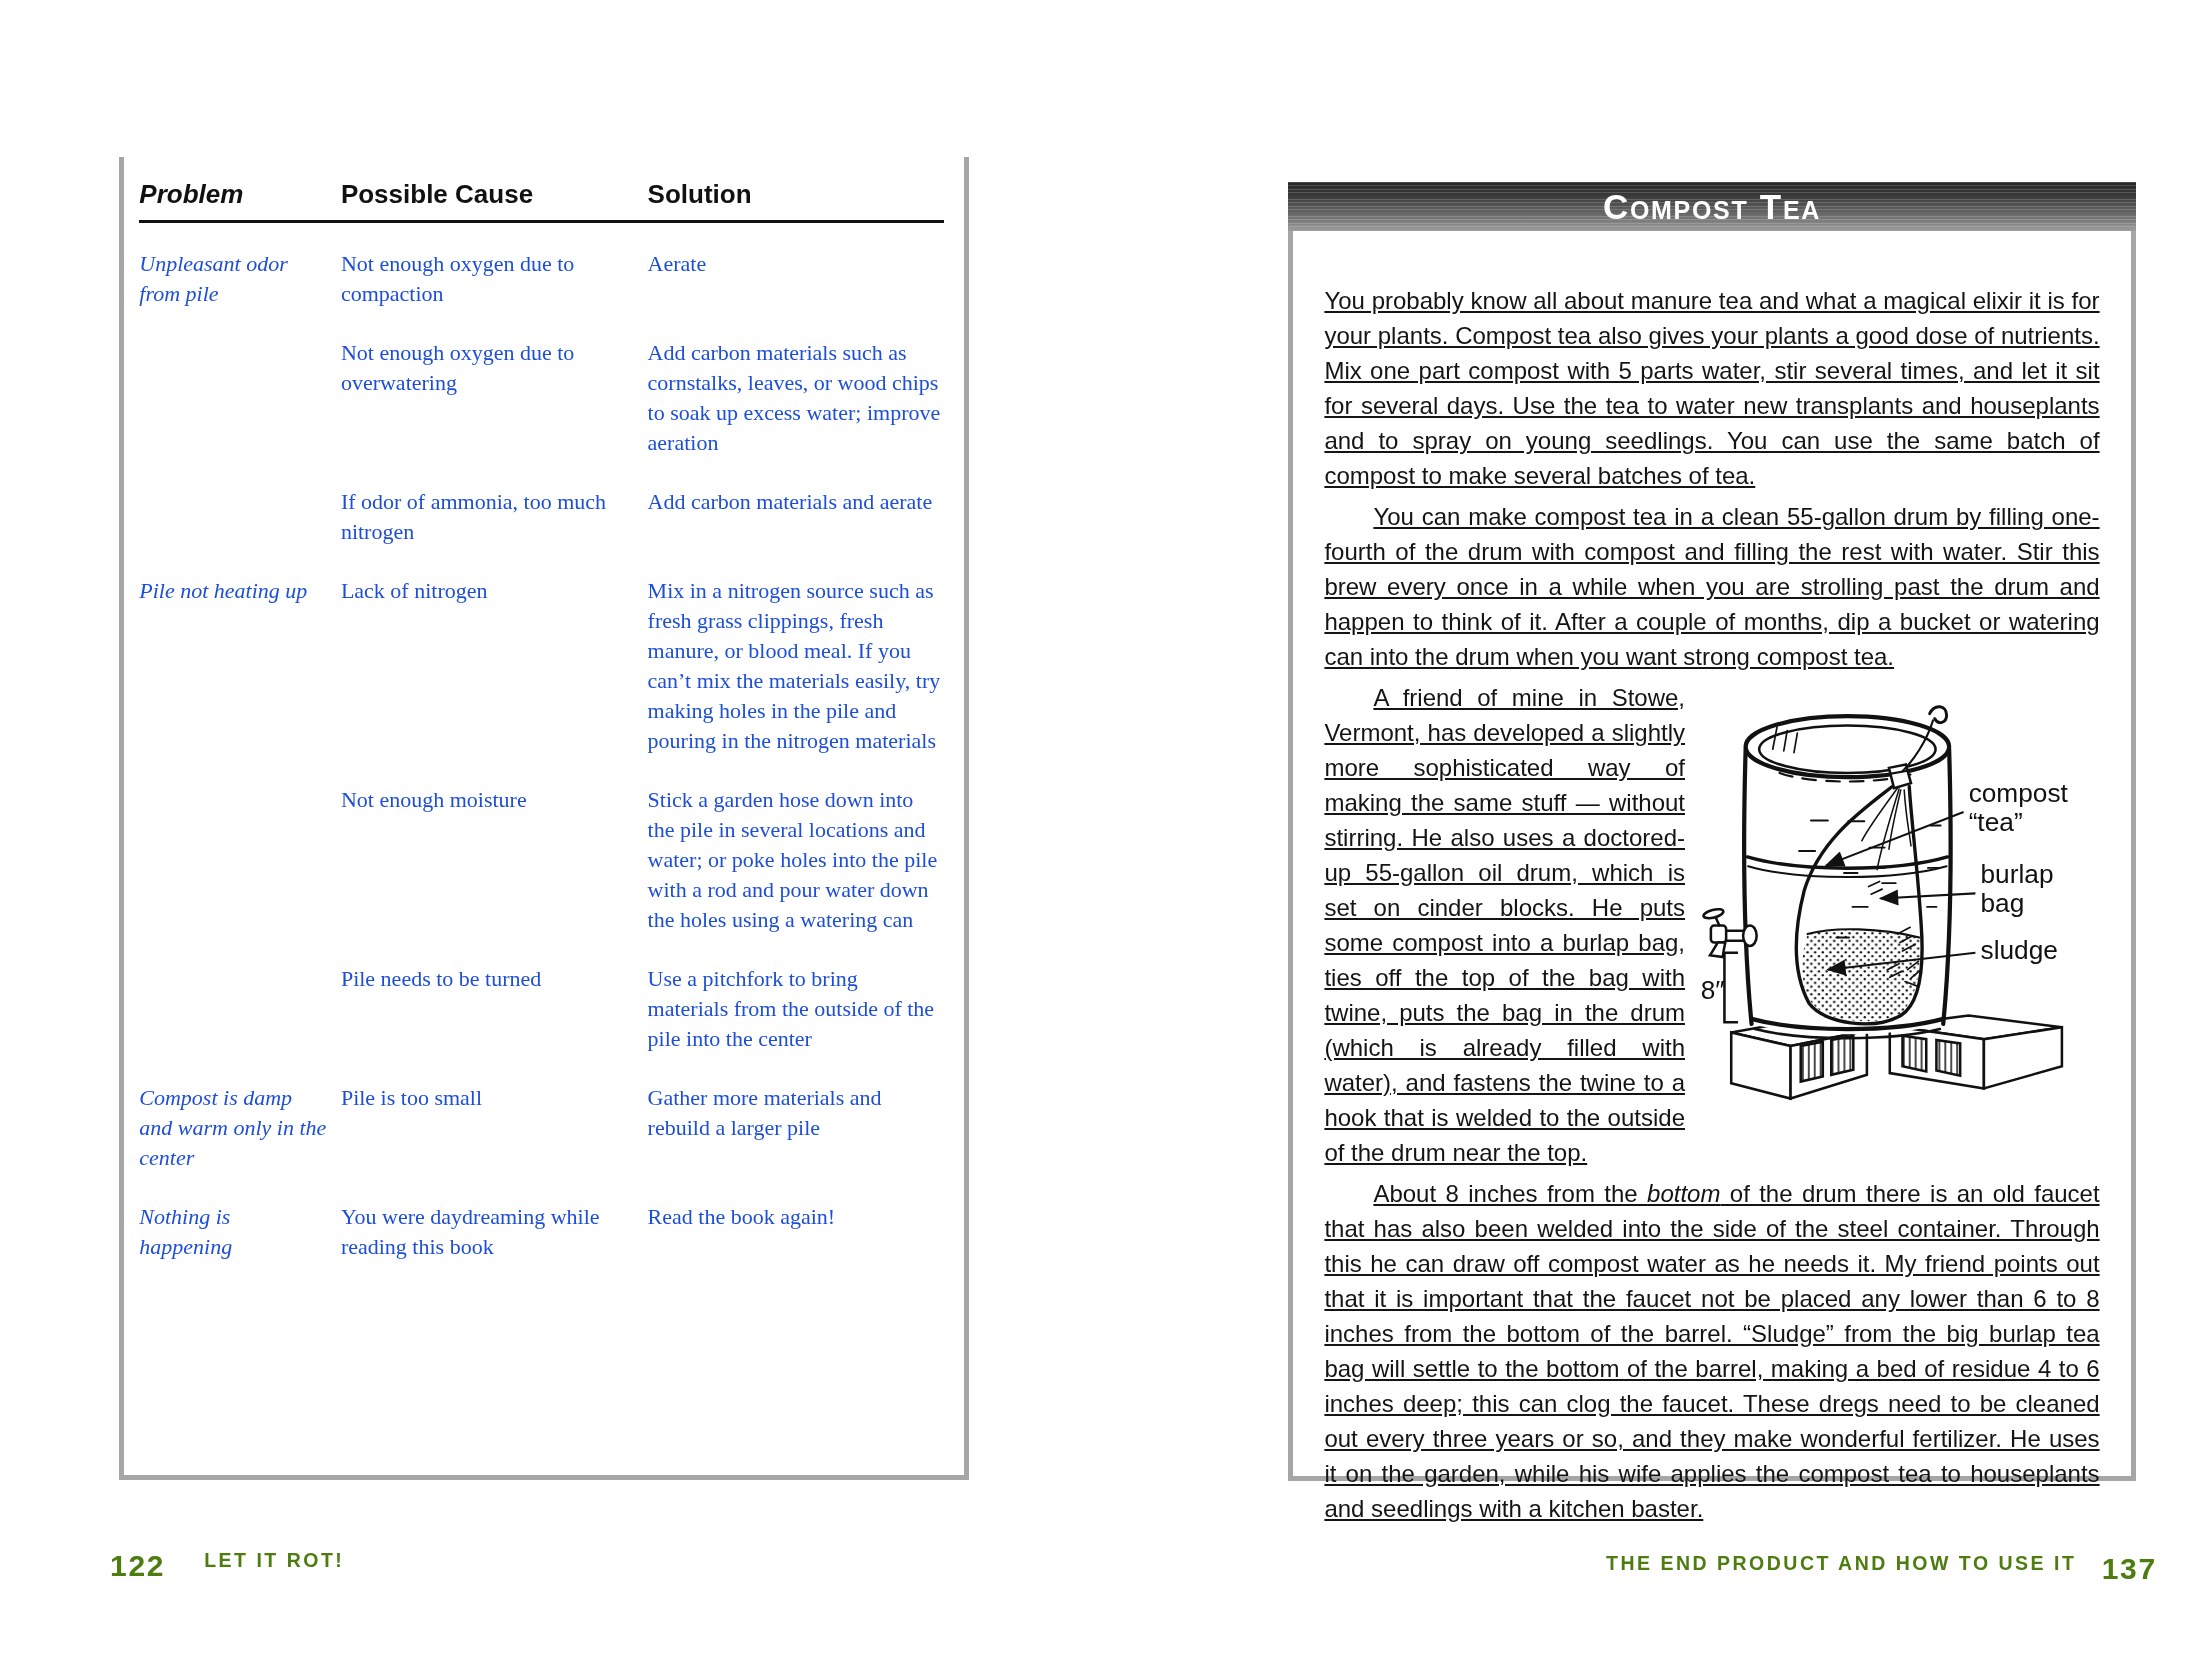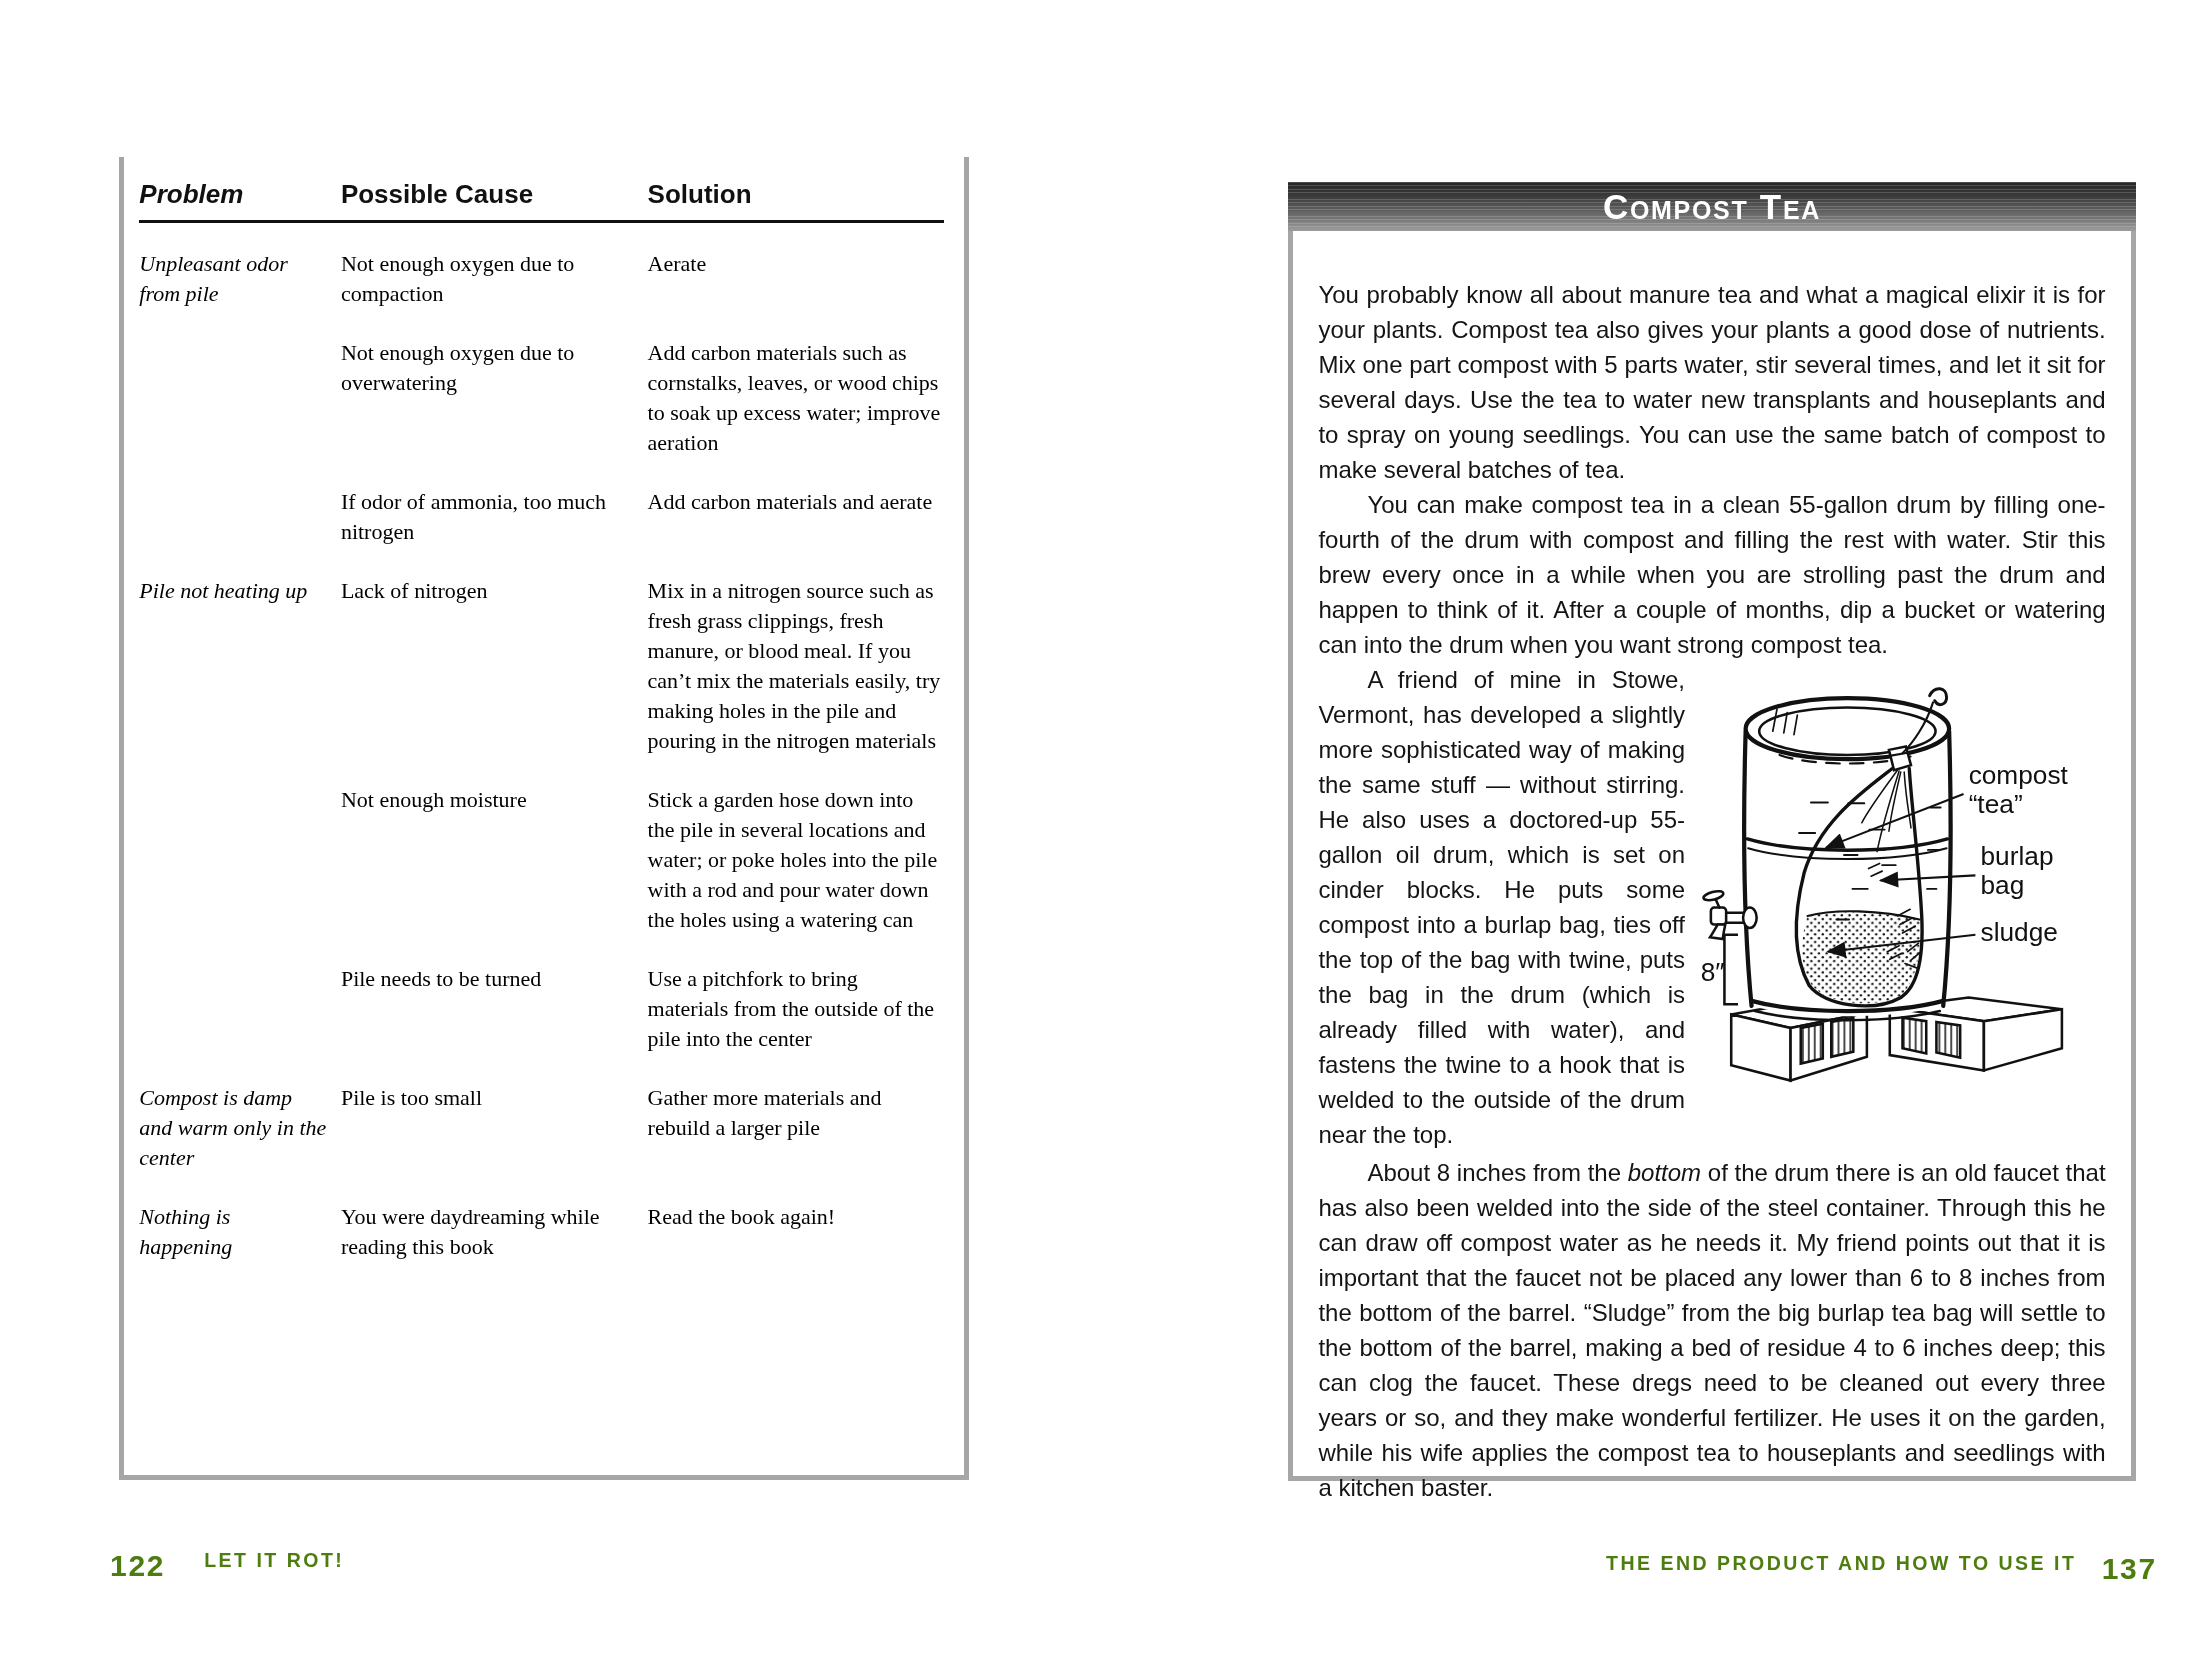--- a/index.html
+++ b/index.html
@@ -16,28 +16,28 @@
   .band::after{content:"";position:absolute;inset:0;
         background:repeating-linear-gradient(to bottom,rgba(255,255,255,.17) 0 0.8px,rgba(0,0,0,0) 0.8px 3.4px);}
   .band-title{position:relative;z-index:1;color:#fff;font-weight:bold;font-size:35px;
         font-variant:small-caps;letter-spacing:1.7px;}
 
   
   .ts-table{padding:13.6px 20.4px 0 15.3px;}
   .thead{display:flex;font-weight:bold;font-size:26px;padding:8.5px 0 10.2px;color:#111;}
   .thead-rule{border-top:3.4px solid #111;margin-bottom:25.4px;}
   .trow{display:flex;margin-bottom:29px;font-family:"Liberation Serif",serif;
-        font-size:22px;line-height:30px;color:#000000;}
+        font-size:22px;line-height:30px;color:#1d4ed8;}
   .col-problem{width:188px;padding-right:13.6px;flex:none;font-style:italic;}
   .col-cause{width:288px;padding-right:18.7px;flex:none;}
   .col-solution{flex:1;}
 
   
   .prose{padding:46px 25.4px 0 25.4px;font-size:24px;line-height:35px;text-align:justify;}
-  .prose p{margin:0;}
+  .prose p{margin:6px;text-decoration:underline;}
   .prose p.indent{text-indent:49px;}
   .prose p.clear{clear:right;}
   .illustration{float:right;width:407px;height:485px;margin:3.4px 0 5.1px 13.6px;}
   .illustration svg{width:407px;height:475px;display:block;}
 
   
   .footer{position:absolute;display:flex;align-items:flex-start;color:#4d7c0f;}
   .footer-left{left:110px;top:1549px;gap:39px;}
   .footer-right{left:1606px;top:1552px;gap:25.4px;}
   .folio{font-weight:bold;font-size:30px;letter-spacing:1.7px;}

